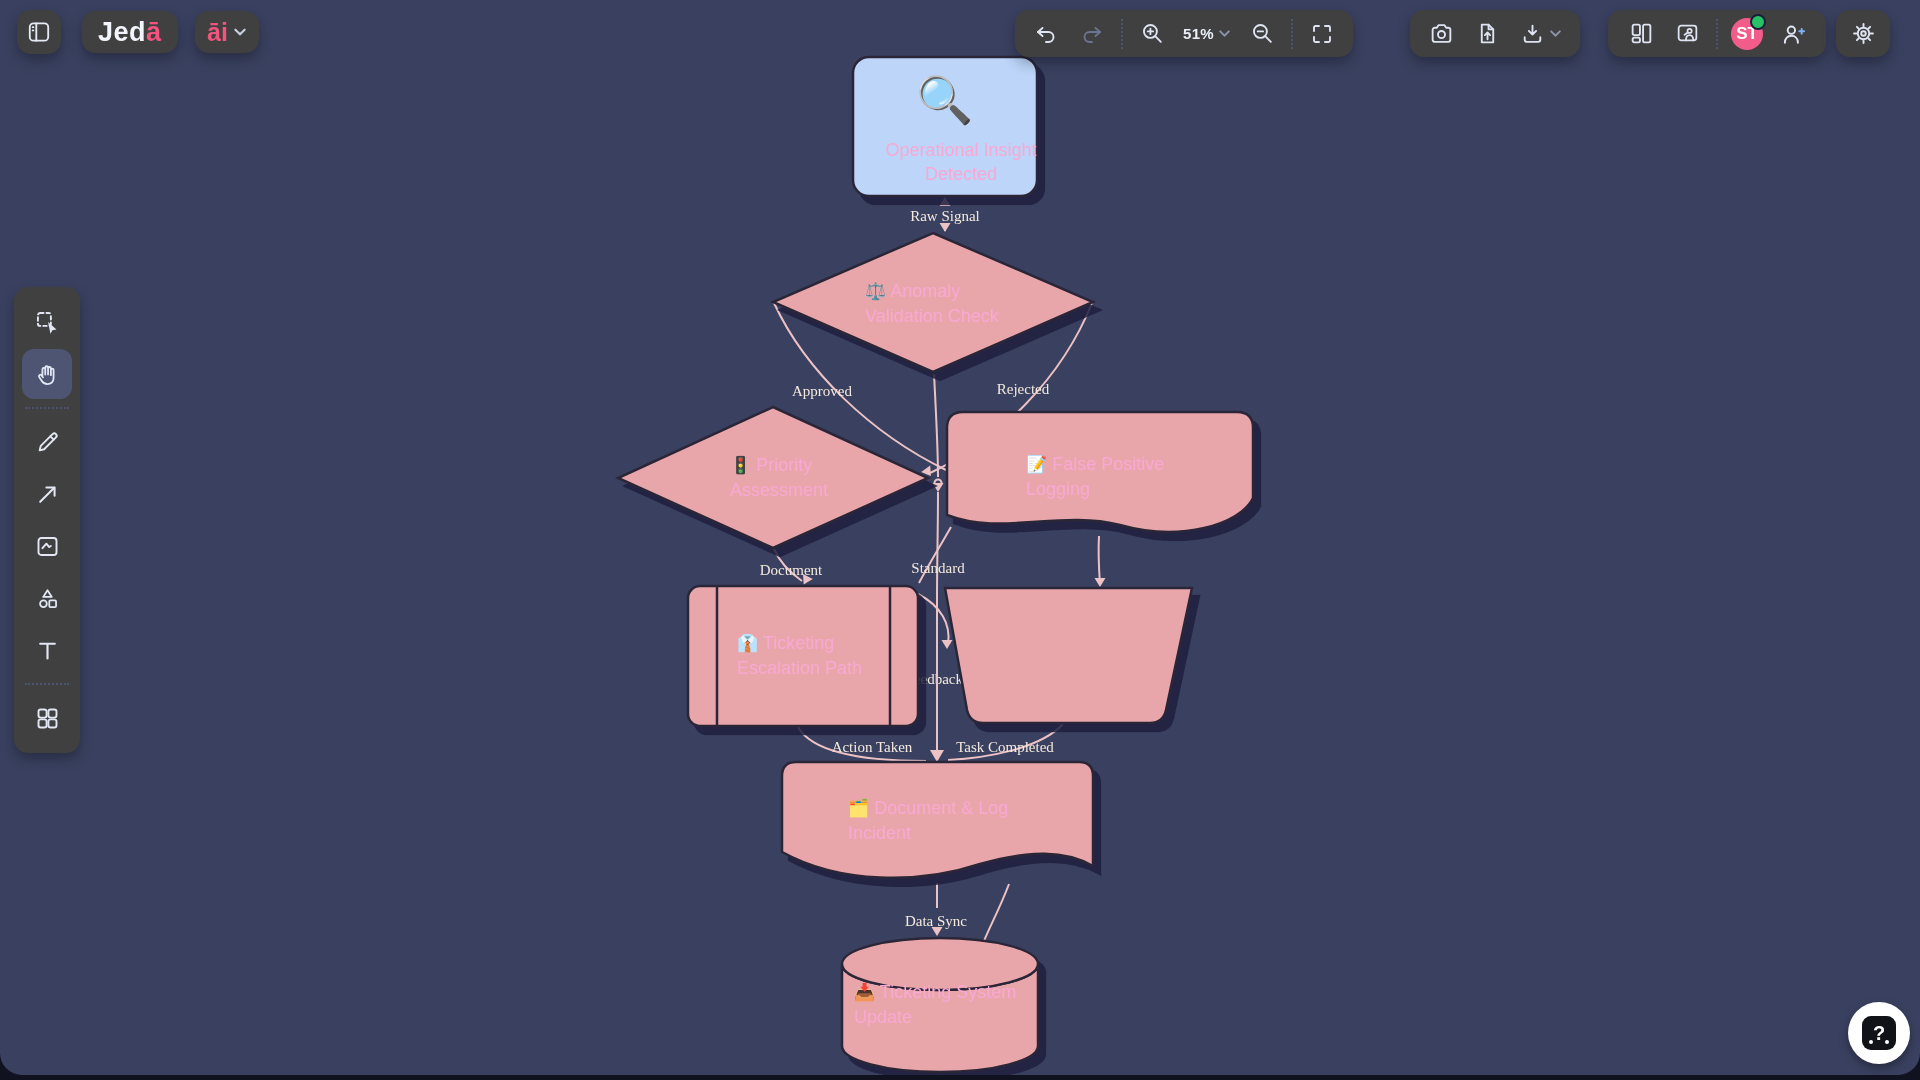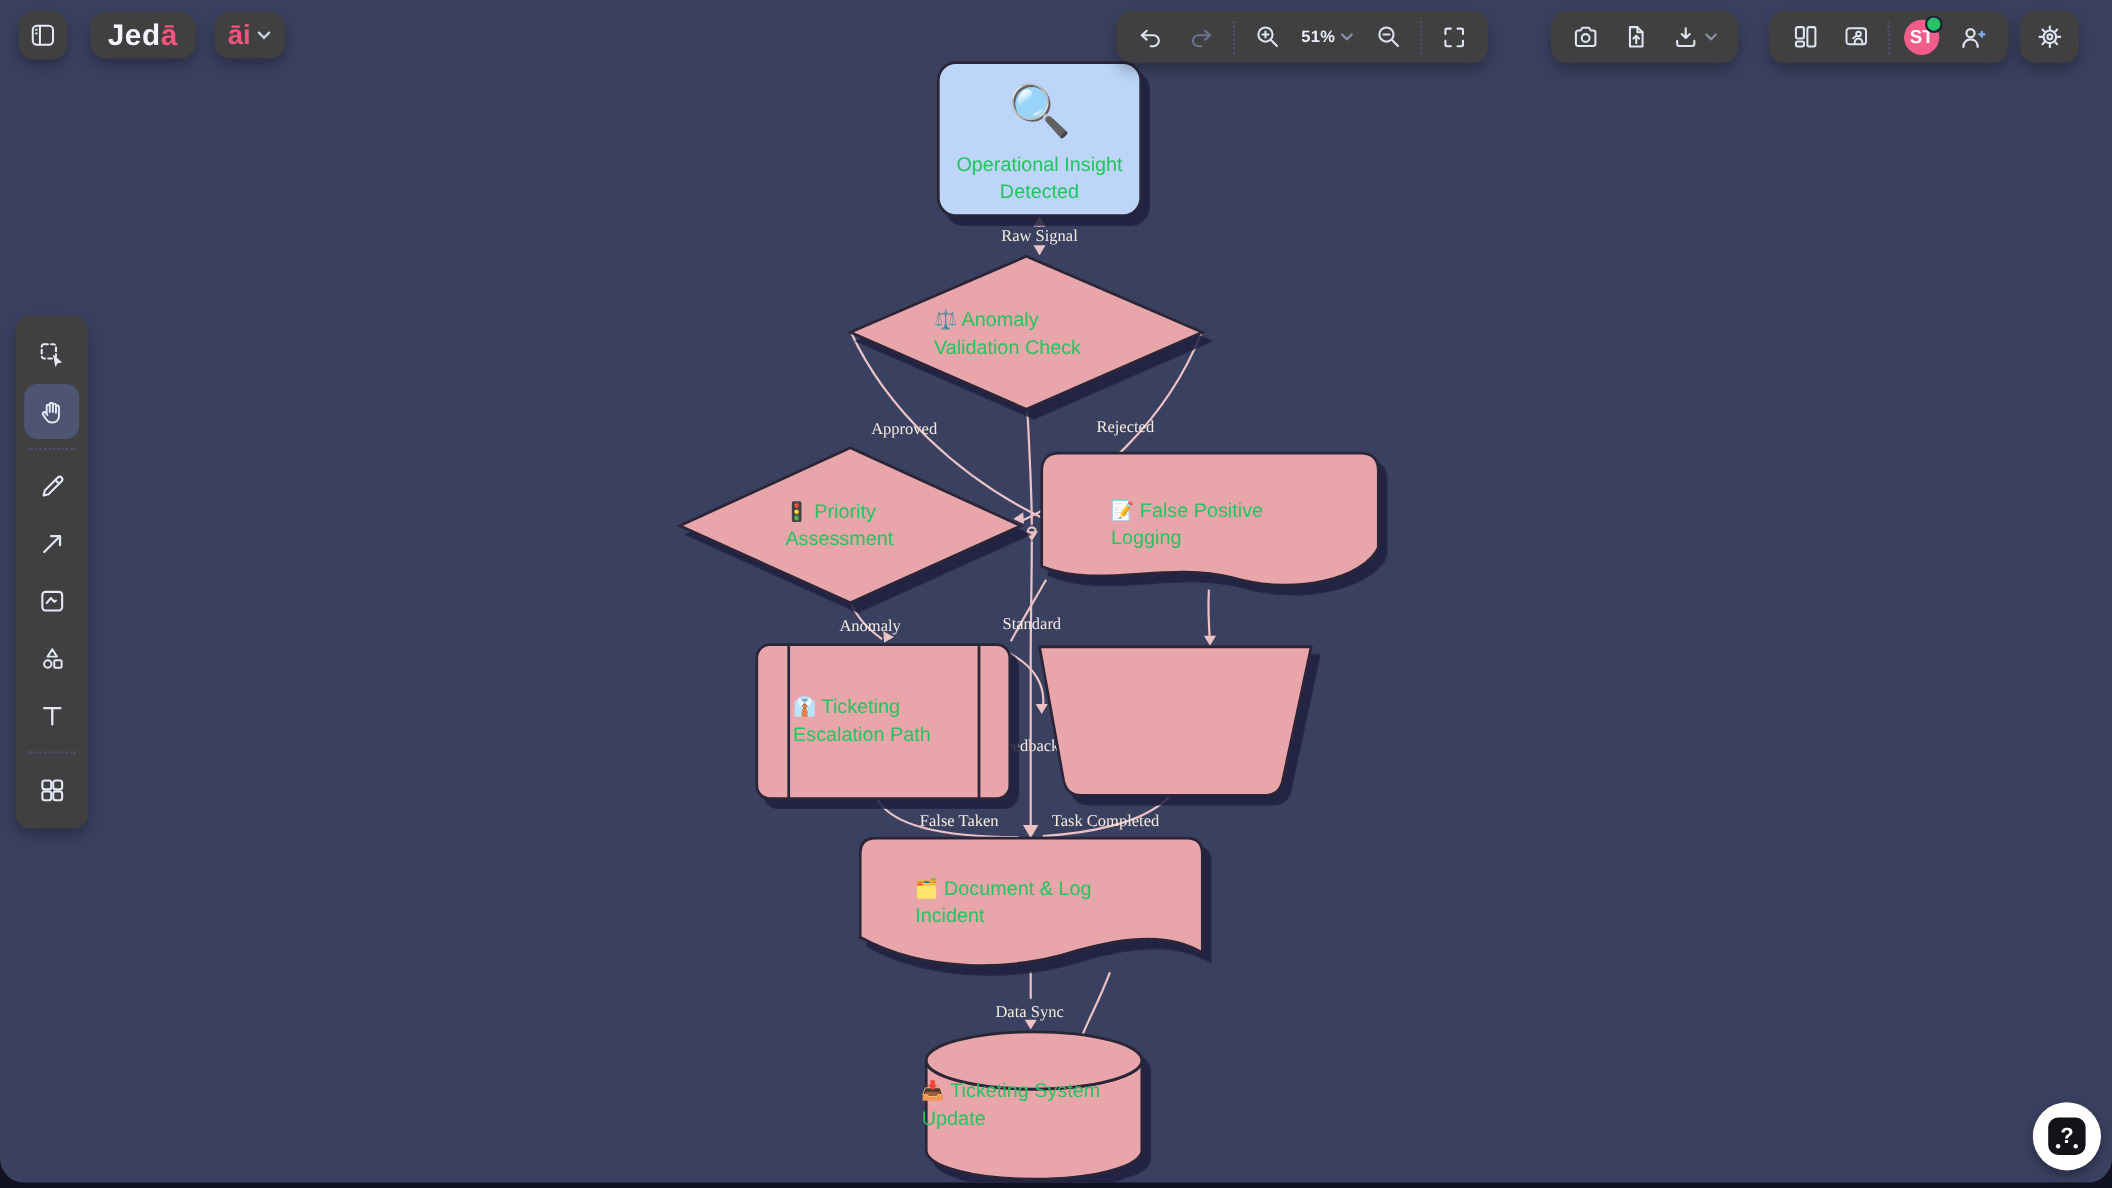--- a/index.html
+++ b/index.html
@@ -37,21 +37,21 @@
 
   
   .side-pill{left:14px;top:287px;width:66px;flex-direction:column;padding:10px 0;gap:2px;z-index:10;}
   .sbtn{width:50px;height:50px;display:flex;align-items:center;justify-content:center;
         color:#E2E7F3;cursor:pointer;border-radius:12px;}
   .sbtn.active{background:#4D5573;}
   .hsep{width:44px;height:0;border-top:2px dotted #4A536F;margin:6px 0;}
 
   
   .node-label{position:absolute;transform:translate(-50%,-50%);z-index:3;pointer-events:none;
-              font-size:18px;line-height:1.34;color:#22c55e;text-align:left;}
+              font-size:18px;line-height:1.34;color:#f9a8d4;text-align:left;margin-left:16px;}
   .node-label .emoji{font-size:17px;}
   .node-label.center{text-align:center;}
   .big-emoji{position:absolute;transform:translate(-50%,-50%);z-index:3;font-size:46px;pointer-events:none;}
   .edge-label{position:absolute;transform:translate(-50%,-50%);z-index:4;white-space:nowrap;
               font-family:Liberation Serif, serif;font-size:15px;color:#F4E9DD;pointer-events:none;}
   .edge-label.under{z-index:1;}
 
   
   .help-btn{position:absolute;left:1848px;top:1002px;width:62px;height:62px;border-radius:50%;
             background:#FFFFFF;display:flex;align-items:center;justify-content:center;
@@ -161,23 +161,23 @@
     </div>
 
     <div class="node-label" style="left:934px;top:1004px;width:192px">
       <span class="emoji">📥</span>
       <span>Ticketing System Update</span>
     </div>
 
     <div class="edge-label" style="left:945px;top:216px">Raw Signal</div>
     <div class="edge-label" style="left:822px;top:391px">Approved</div>
     <div class="edge-label" style="left:1023px;top:389px">Rejected</div>
-    <div class="edge-label" style="left:791px;top:570px">Anomaly</div>
+    <div class="edge-label" style="left:791px;top:570px">Document</div>
     <div class="edge-label" style="left:938px;top:568px">Standard</div>
-    <div class="edge-label" style="left:872px;top:747px">False Taken</div>
+    <div class="edge-label" style="left:872px;top:747px">Action Taken</div>
     <div class="edge-label" style="left:1005px;top:747px">Task Completed</div>
     <div class="edge-label" style="left:936px;top:921px">Data Sync</div>
   </div>
 
   <div class="pill toggle-pill">
     <svg class="icon-svg" width="26" height="26" viewBox="0 0 24 24" fill="none" stroke="currentColor" stroke-width="1.7" stroke-linecap="round">
       <rect x="3.5" y="4" width="17" height="16" rx="3.5"></rect>
       <line x1="9.5" y1="4" x2="9.5" y2="20"></line>
       <line x1="6.2" y1="7.5" x2="6.8" y2="7.5"></line>
       <line x1="6.2" y1="10.5" x2="6.8" y2="10.5"></line>

